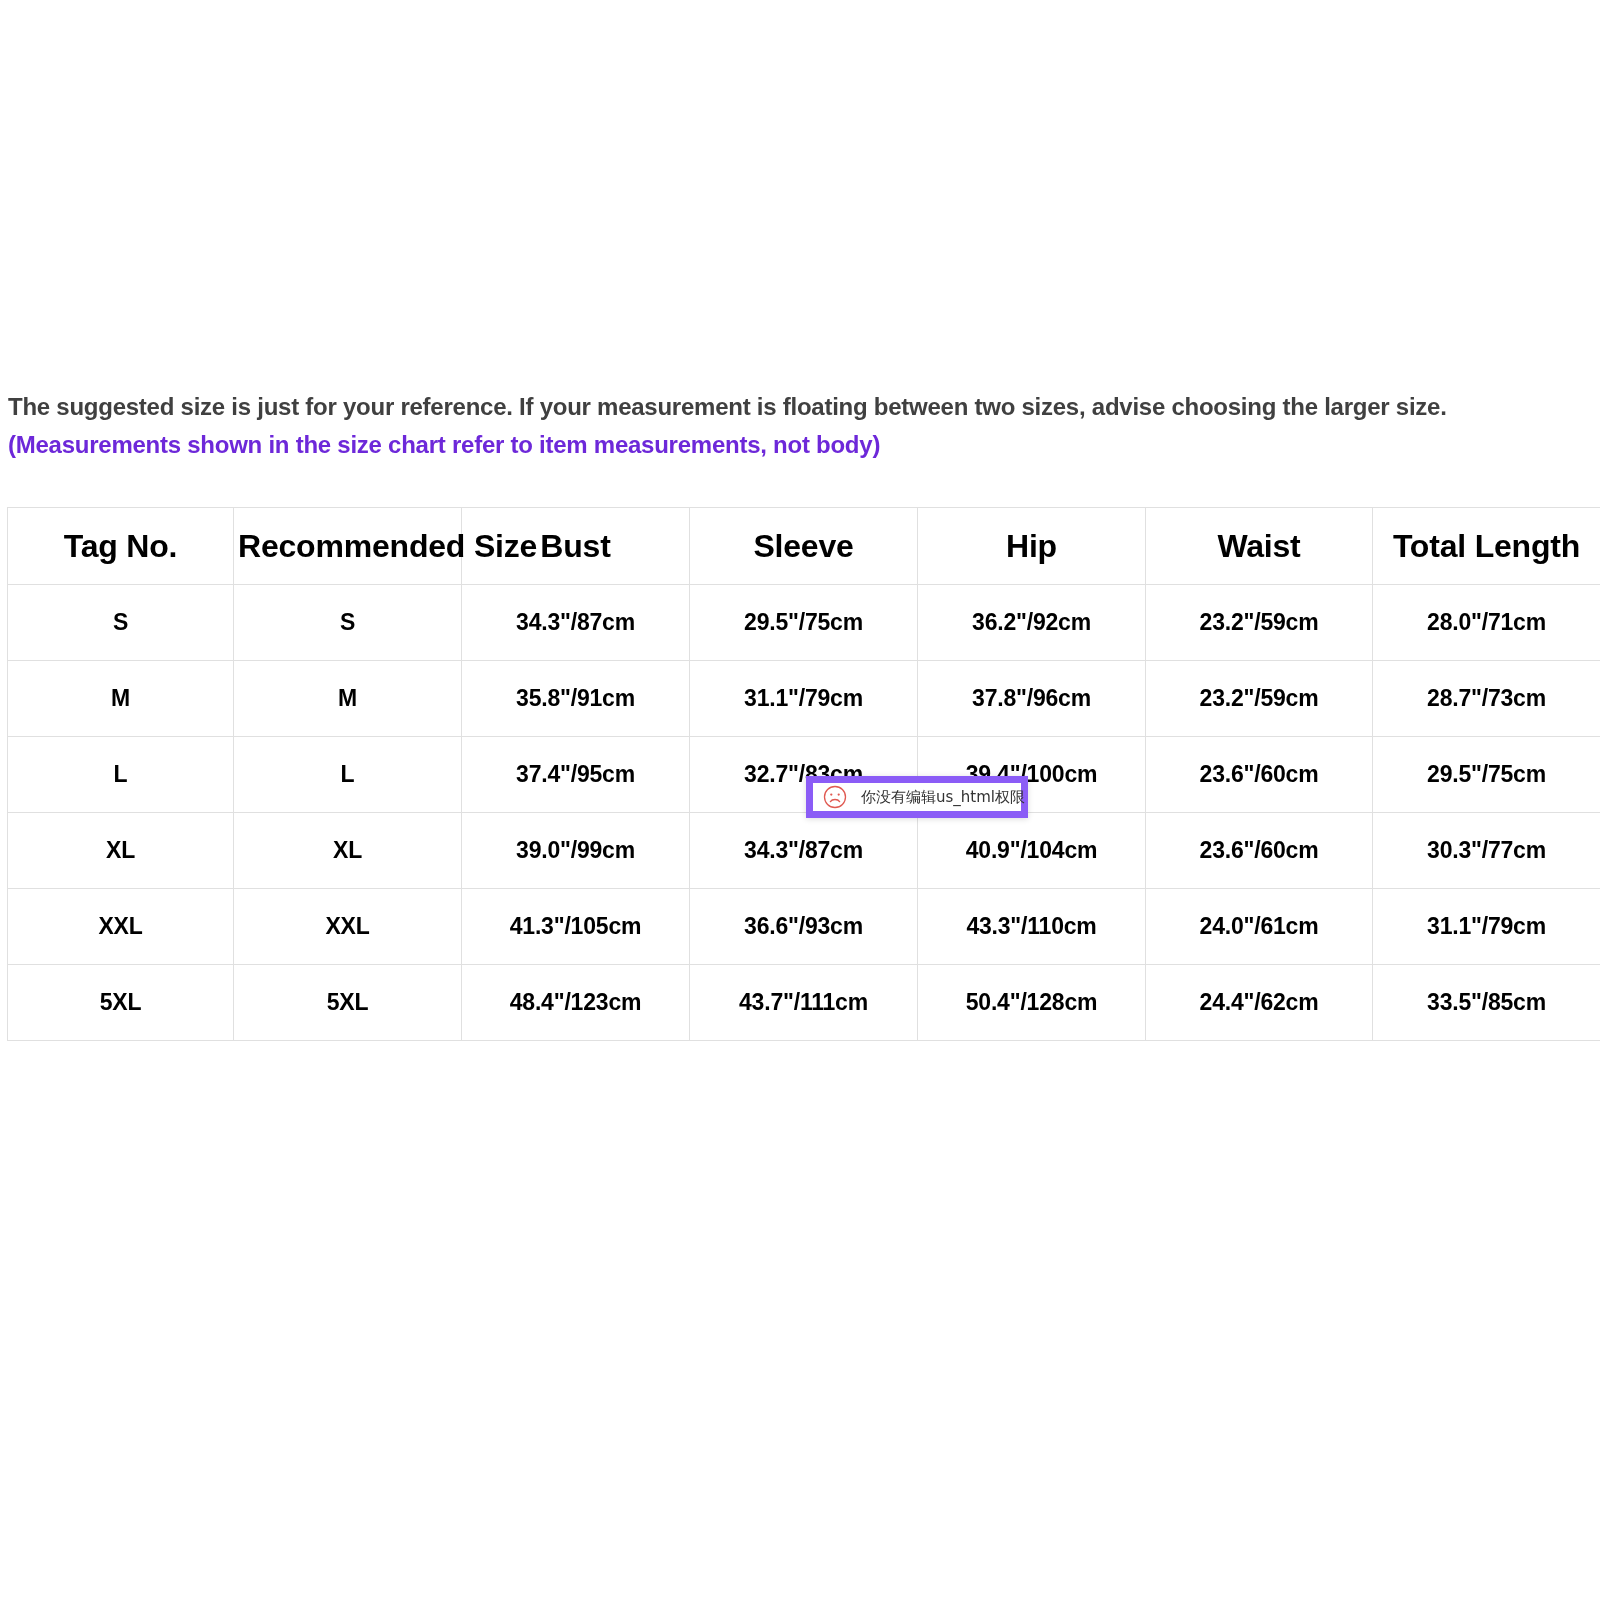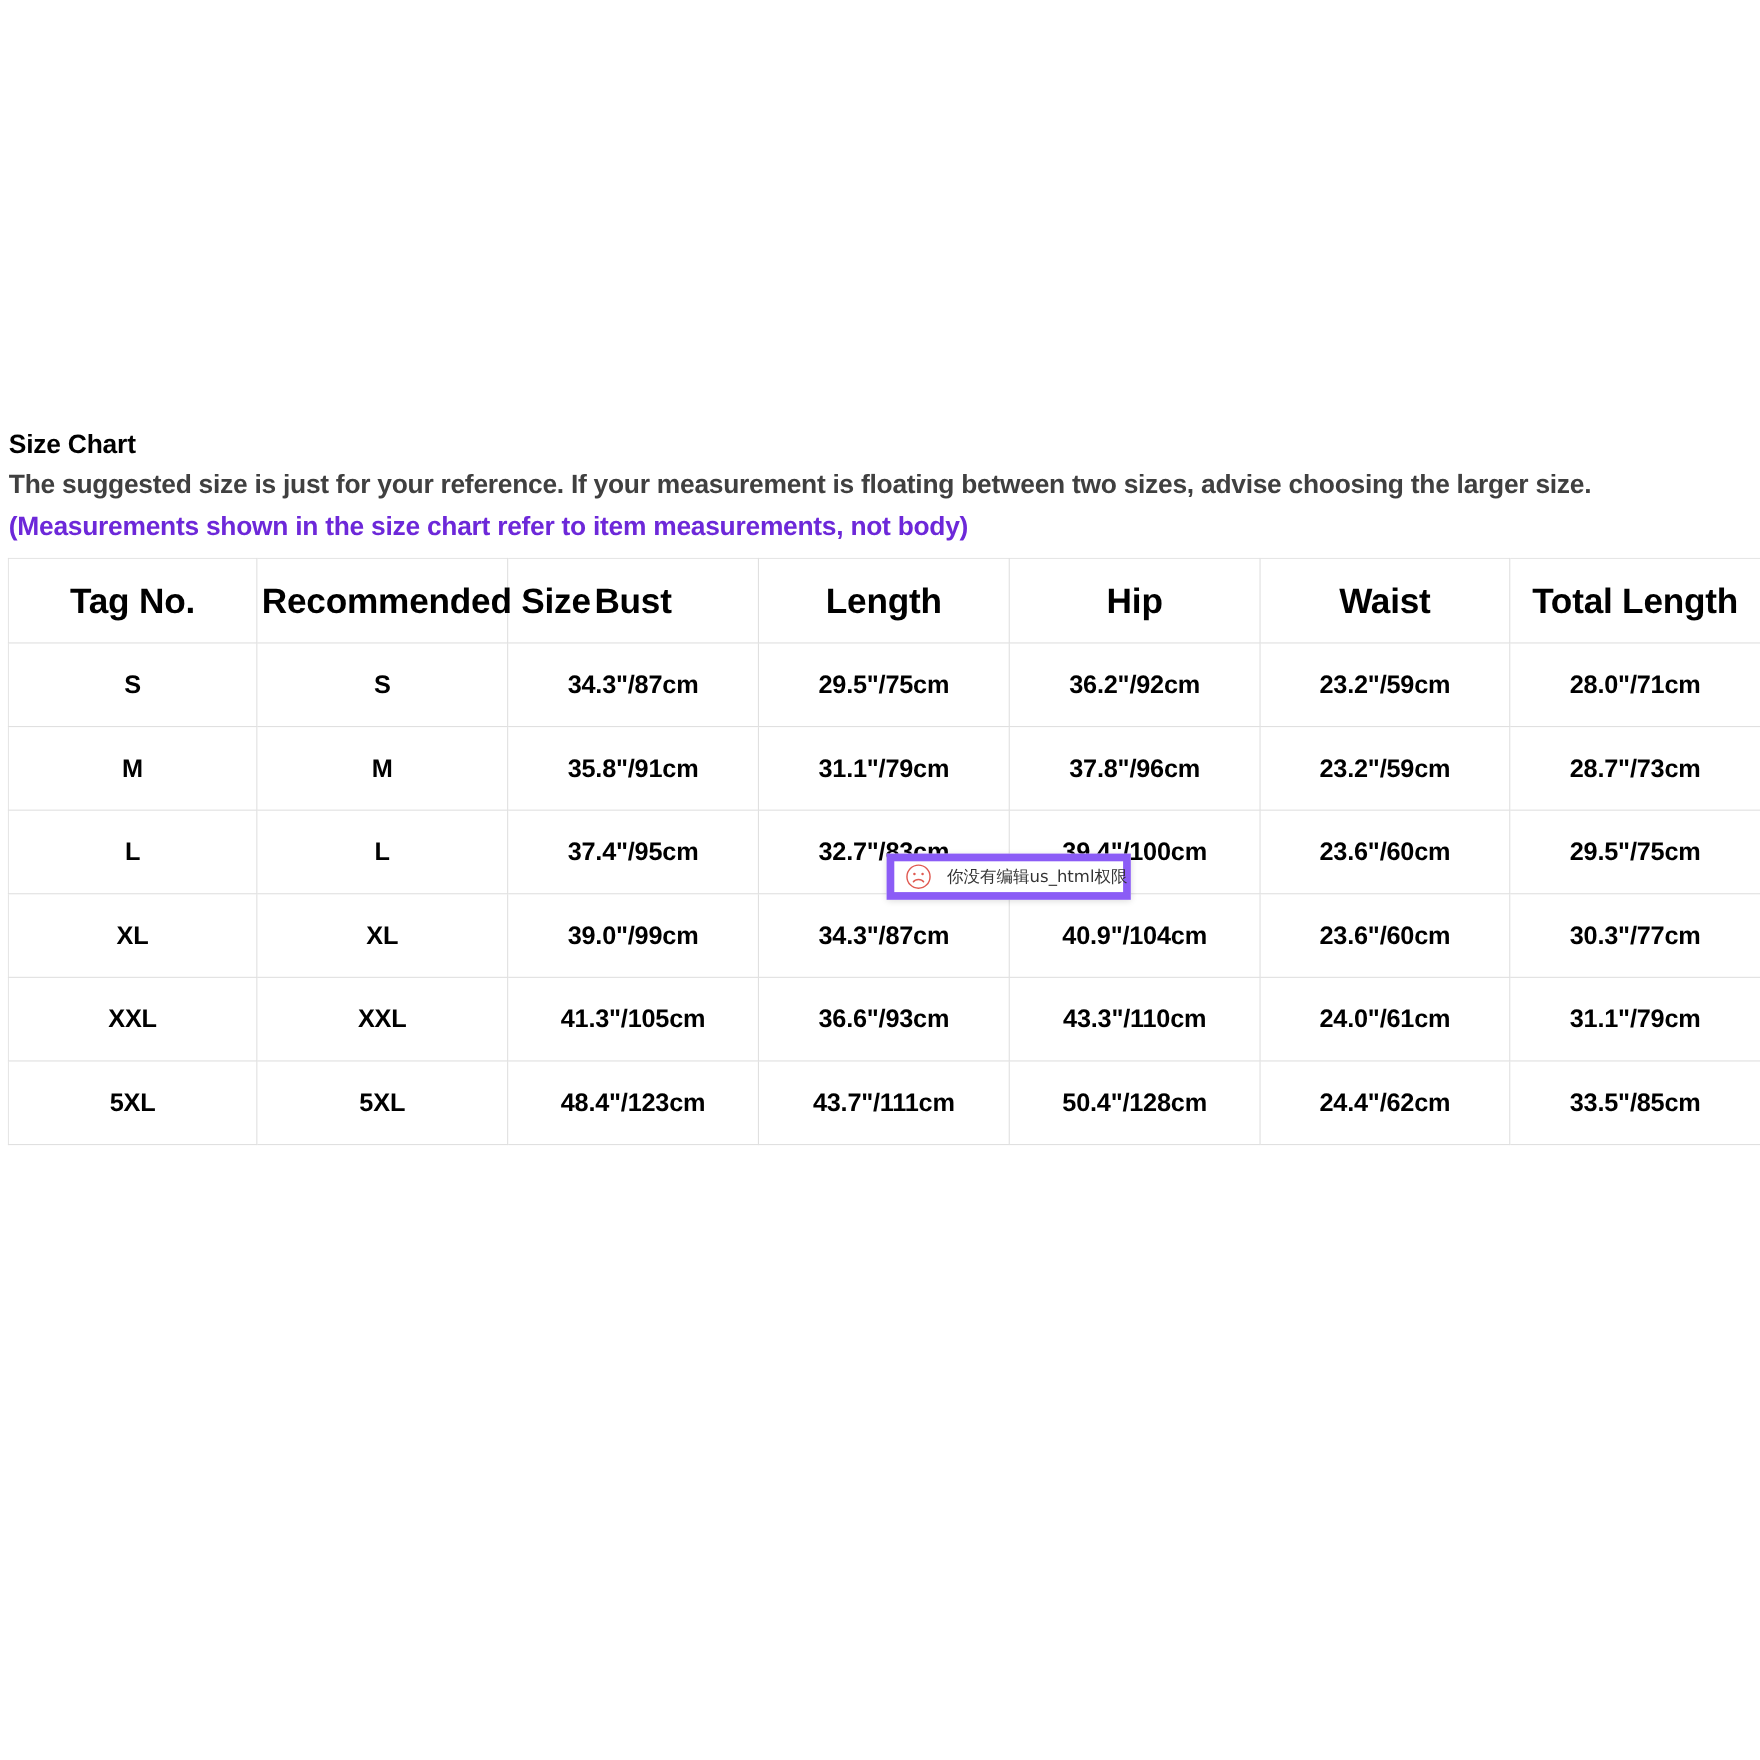--- a/index.html
+++ b/index.html
@@ -133,42 +133,41 @@
     line-height: 20px;
     white-space: nowrap;
   }
 </style>
 </head>
 <body>
 
 <div id="page">
 
   <div class="heading-block">
-    <div class="title-line">Size Chart</div>
     <div class="warning-line">The suggested size is just for your reference. If your measurement is floating between two sizes, advise choosing the larger size.</div>
     <div class="note-line">(Measurements shown in the size chart refer to item measurements, not body)</div>
   </div>
 
   <div class="table-wrap">
     <table class="size-chart">
       <colgroup>
         <col class="c0">
           <col class="c1">
           <col class="c2">
           <col class="c3">
           <col class="c4">
           <col class="c5">
           <col class="c6">
       </colgroup>
       <thead>
         <tr>
           <th>Tag No.</th>
           <th>Recommended Size</th>
           <th>Bust</th>
-          <th>Length</th>
+          <th>Sleeve</th>
           <th>Hip</th>
           <th>Waist</th>
           <th>Total Length</th>
         </tr>
       </thead>
       <tbody>
         <tr class="data-row">
           <td>S</td>
           <td>S</td>
           <td>34.3"/87cm</td>

